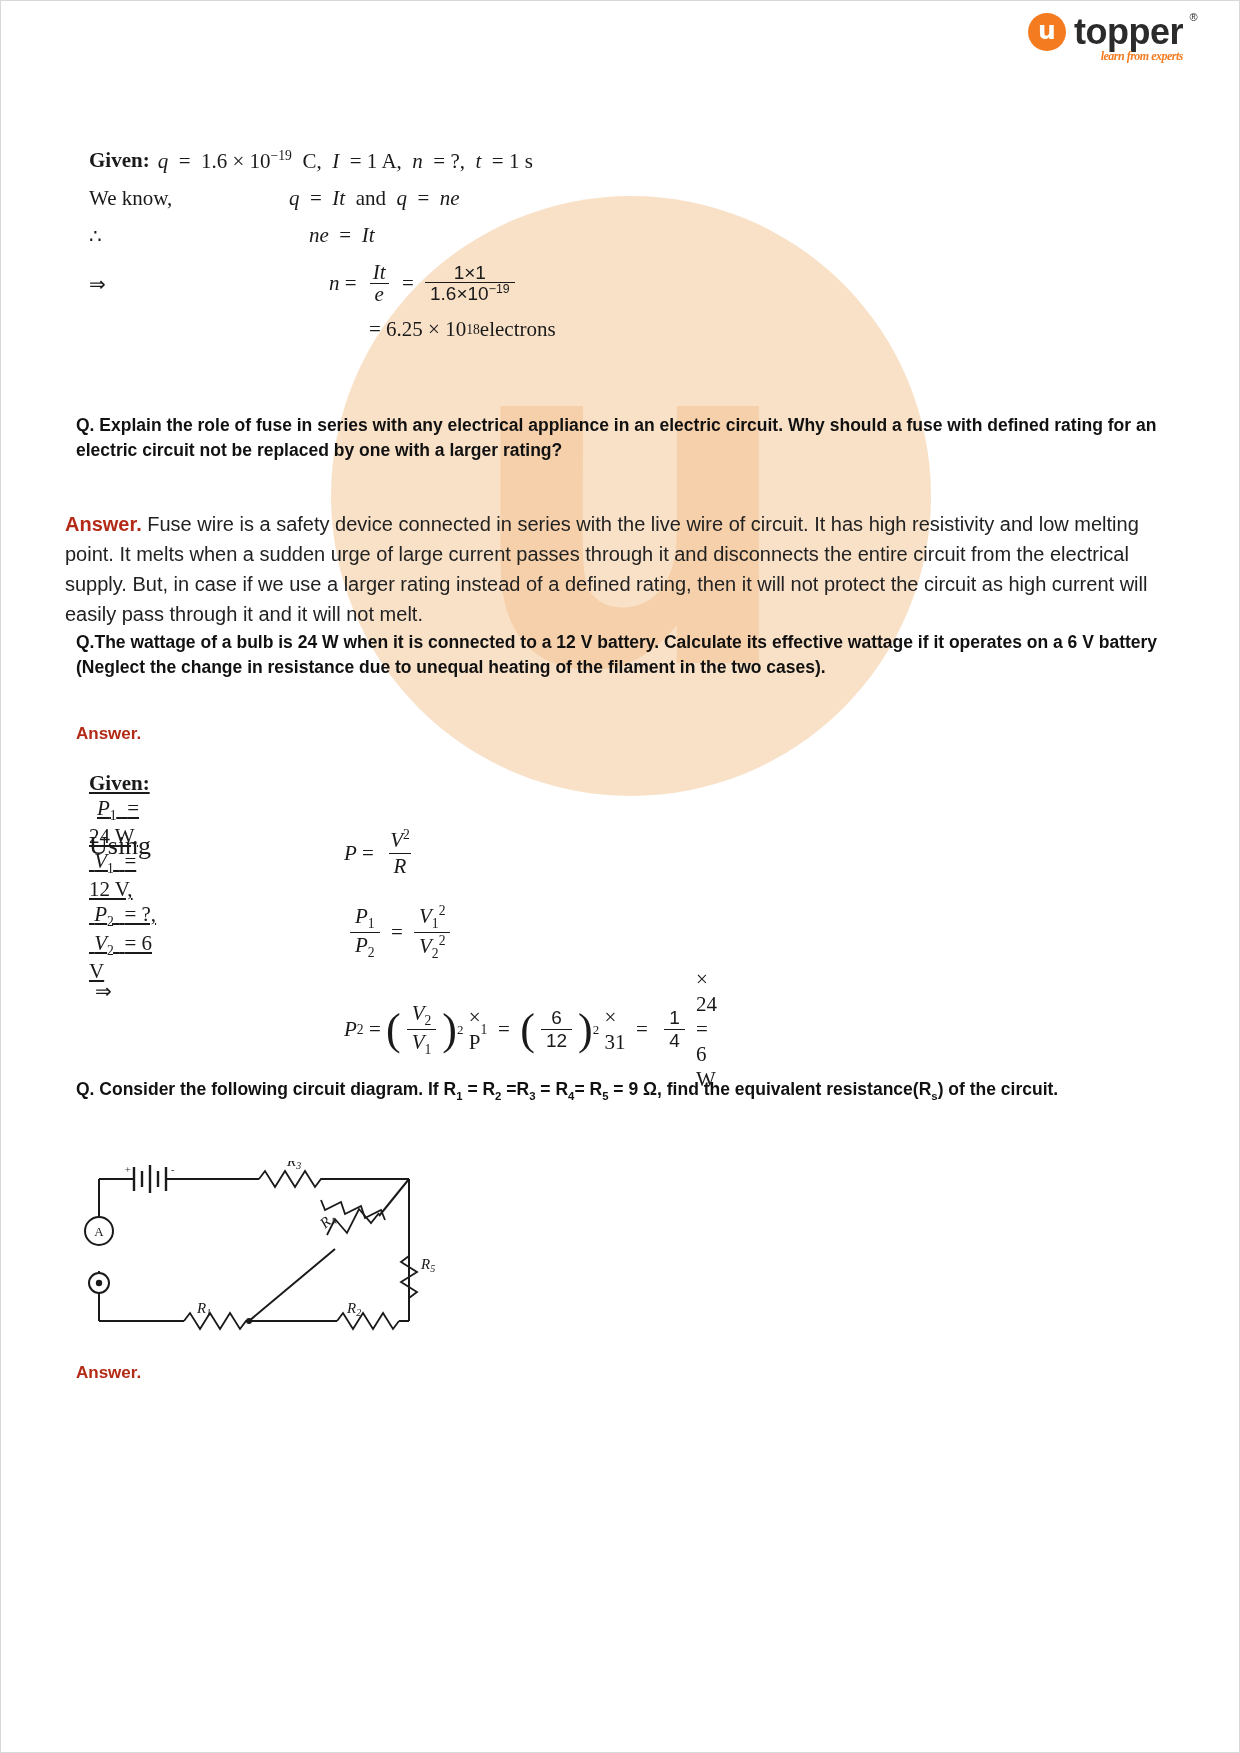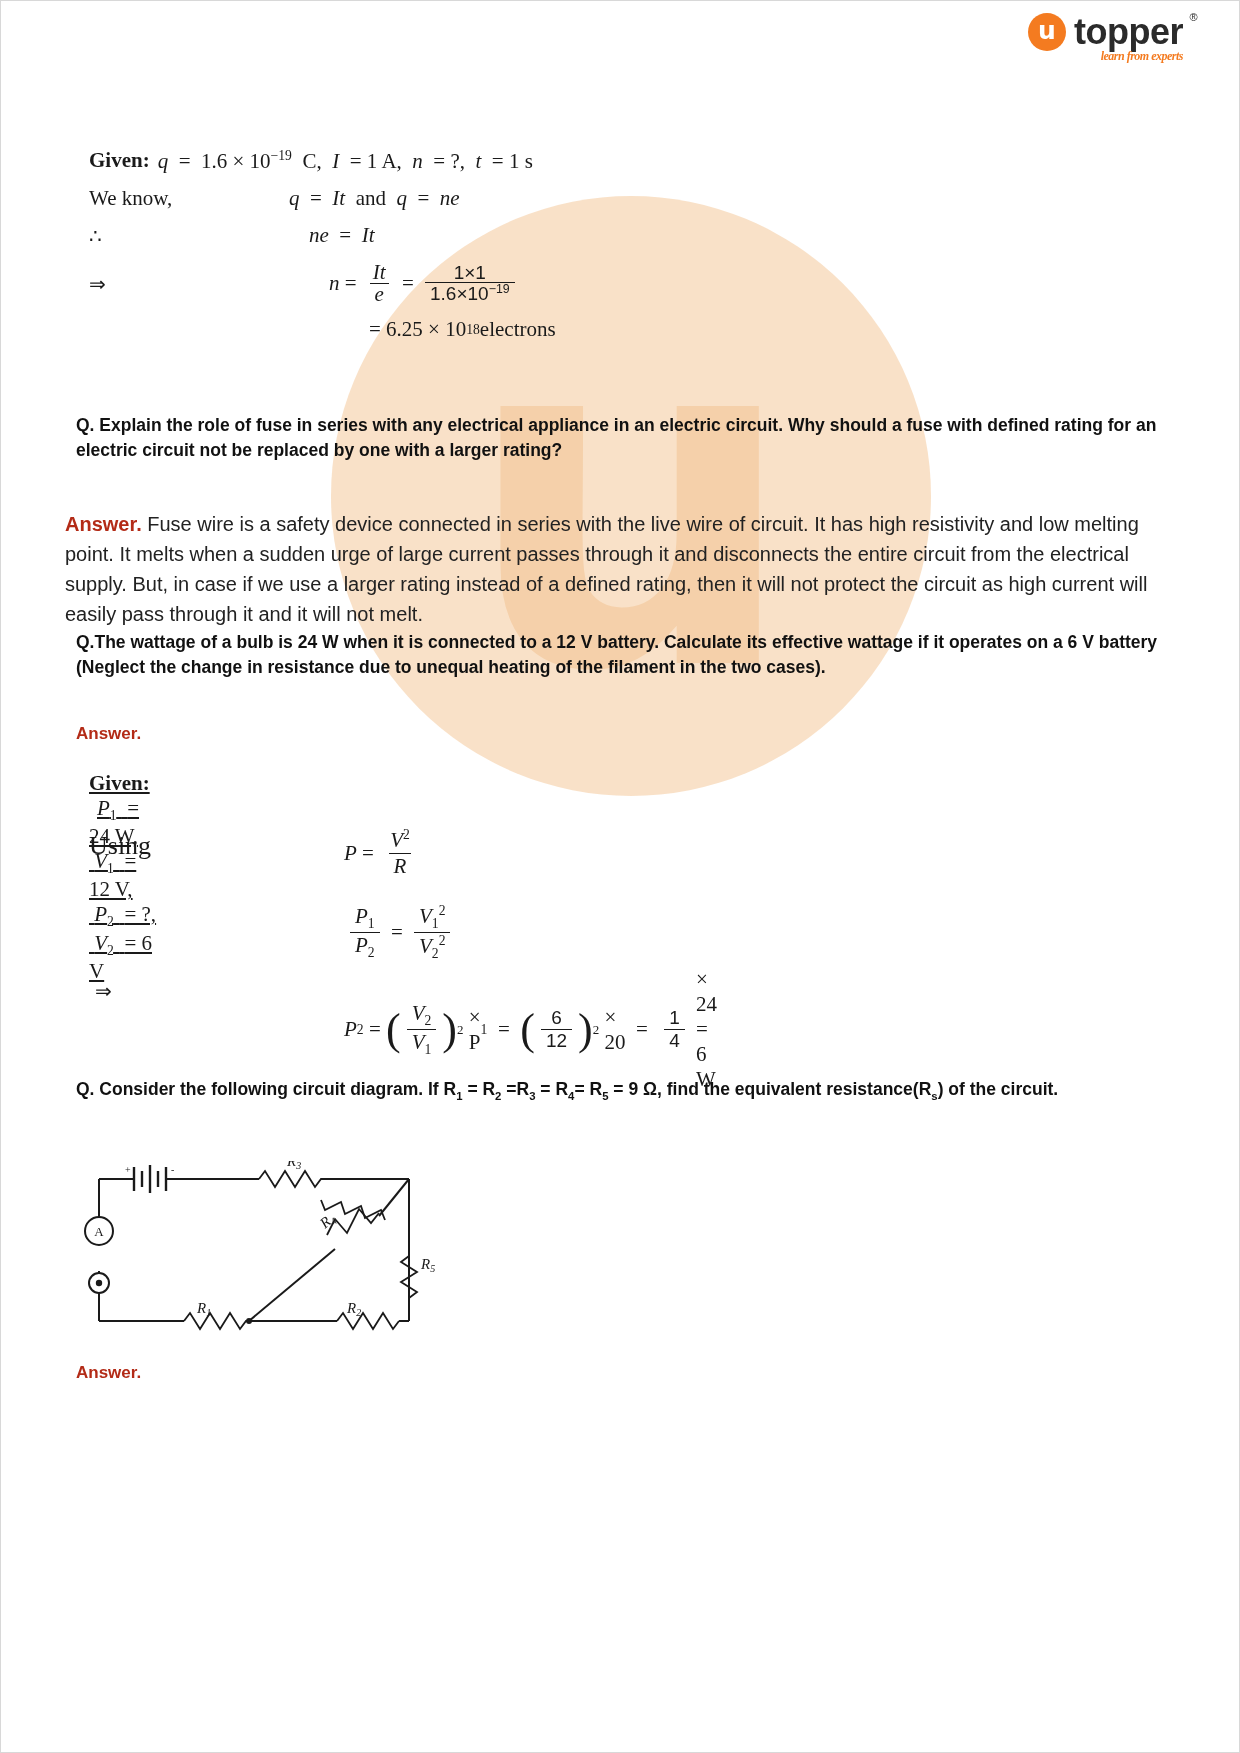--- a/index.html
+++ b/index.html
@@ -354,21 +354,21 @@
           <sub>1</sub>
         <span>&nbsp;&nbsp;=&nbsp;&nbsp;</span>
         <span class="paren">(</span>
         <span class="frac">
           <span class="num sans-num">6</span>
           <span class="den sans-num">12</span>
         </span>
         <span class="paren">)</span>
           <sup class="pow">2</sup>
         <span>&nbsp;</span>
-          <span>× 20</span>
+          <span>× 31</span>
         <span>&nbsp;&nbsp;=&nbsp;&nbsp;</span>
         <span class="frac">
           <span class="num sans-num">1</span>
           <span class="den sans-num">4</span>
         </span>
         <span>&nbsp;</span>
           <span>×  24  =  6  W</span>
       </div>
     </div>
 

